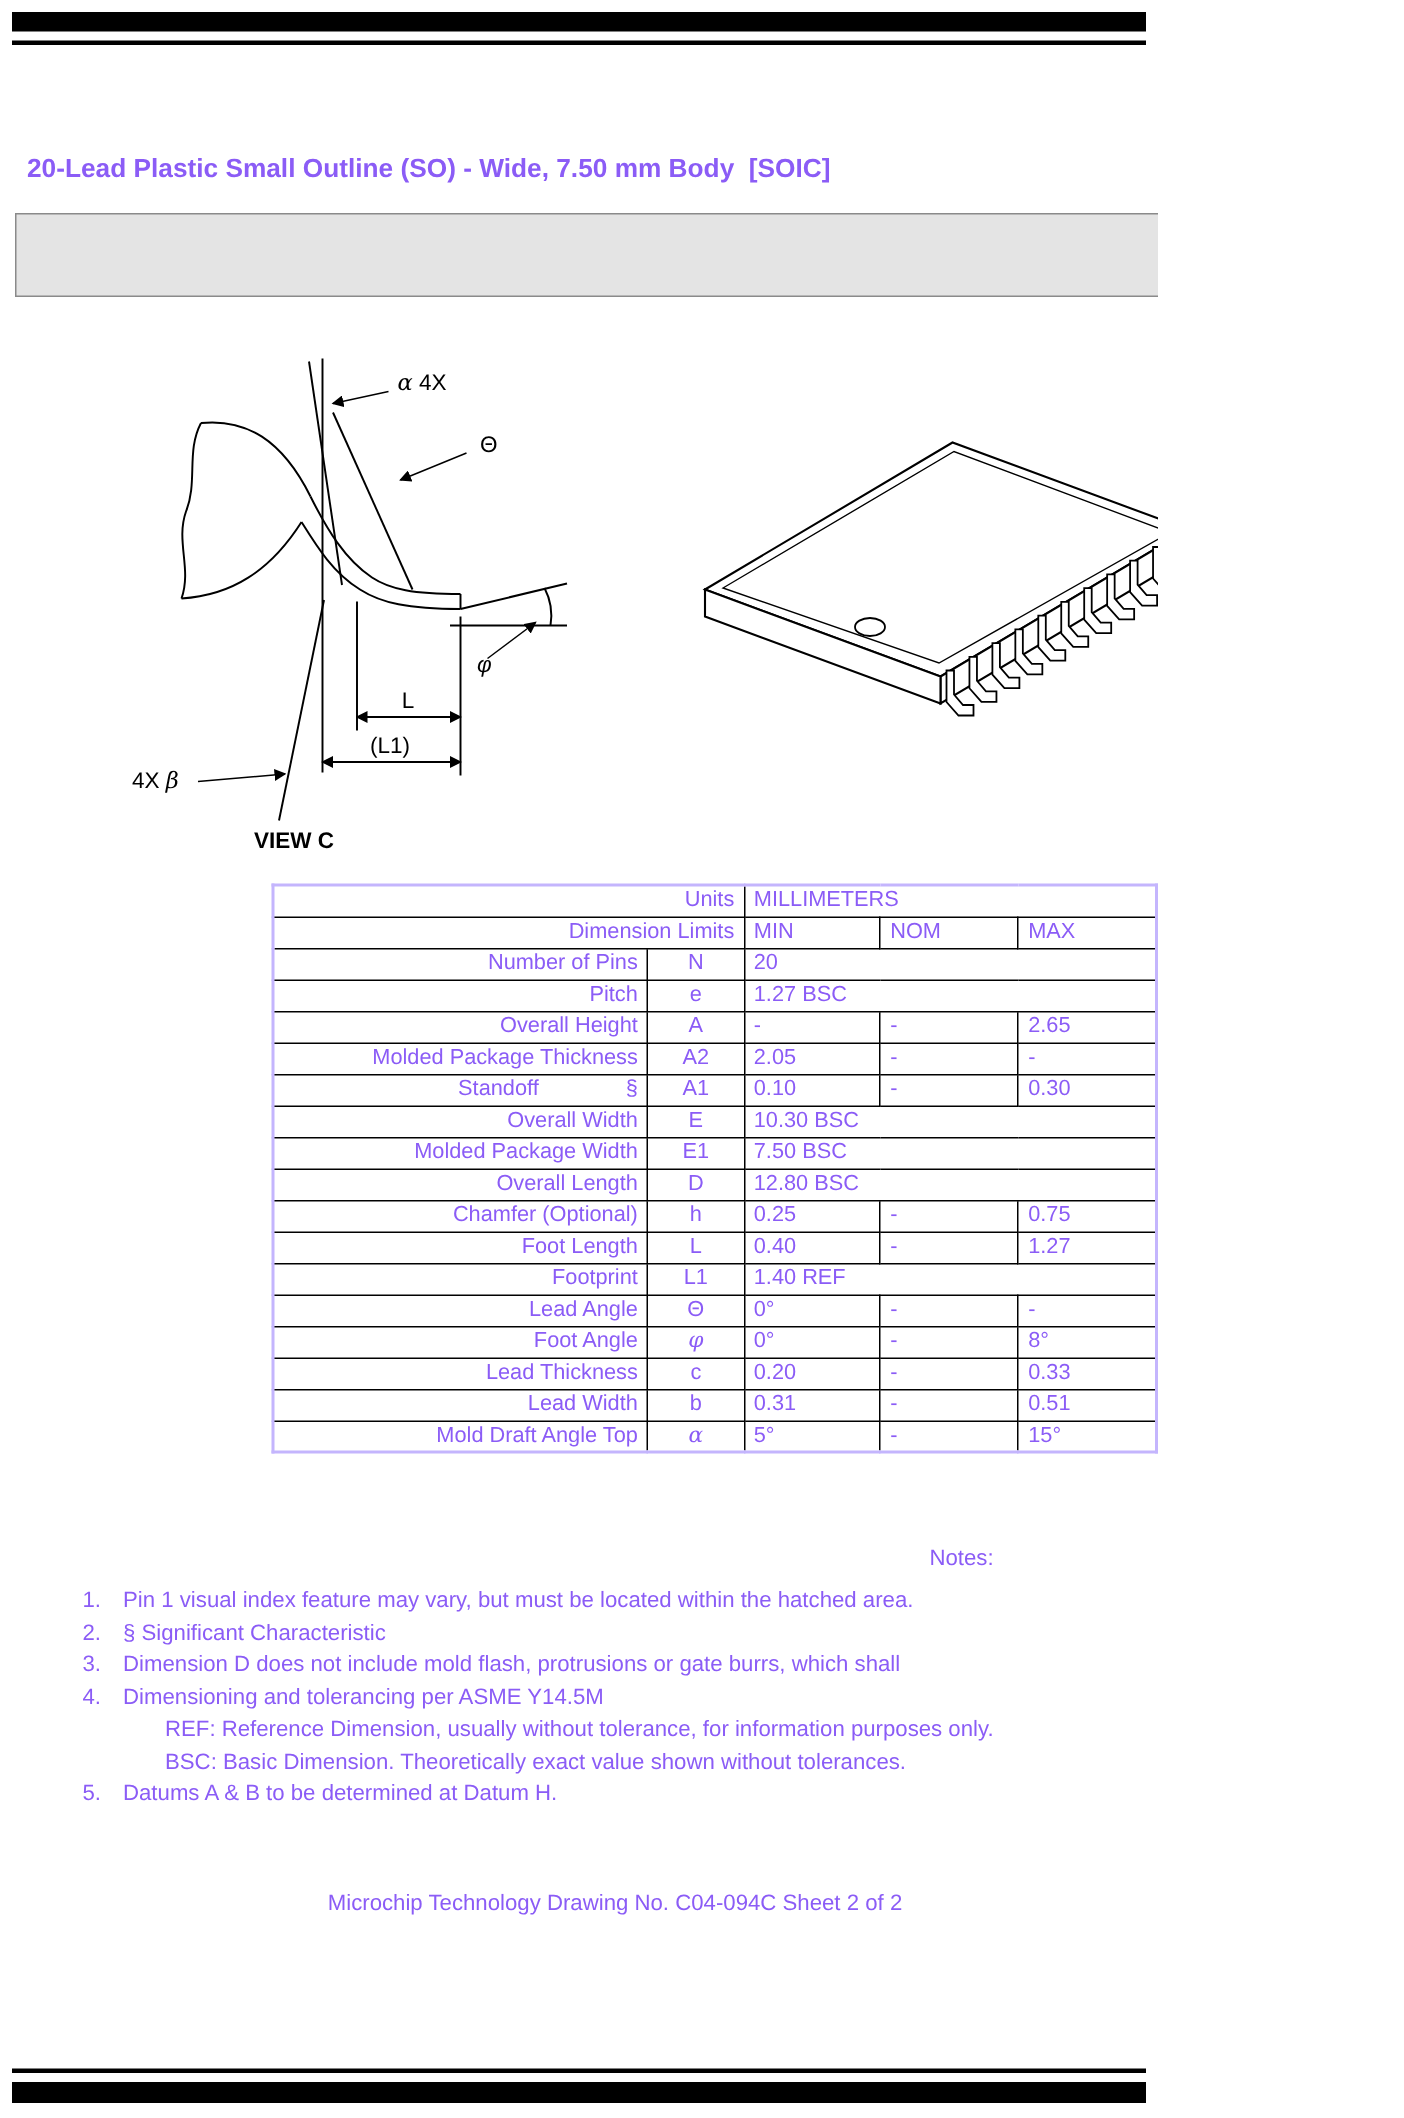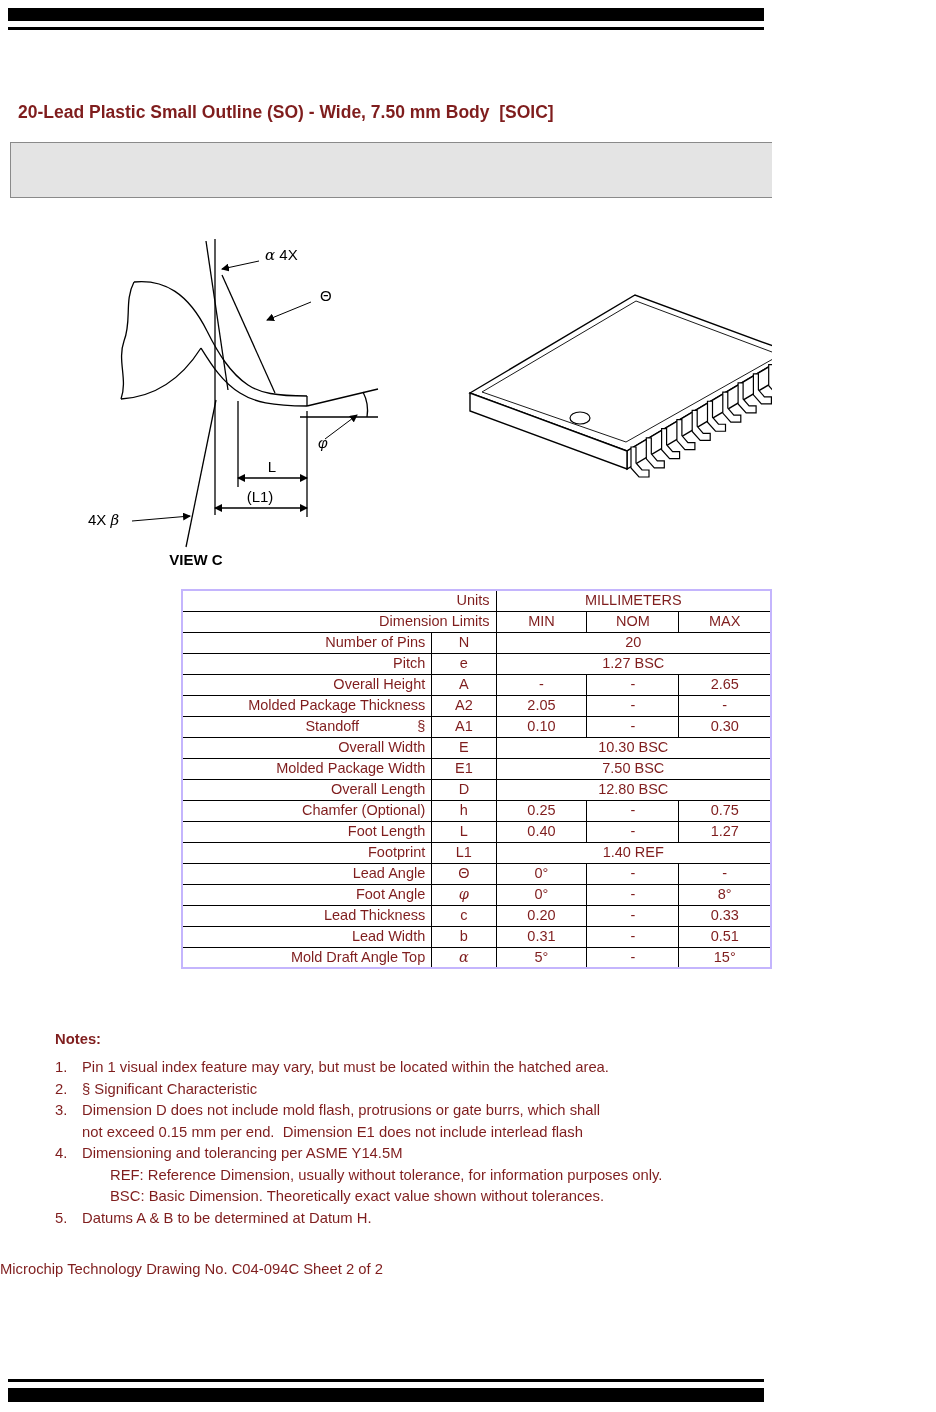--- a/index.html
+++ b/index.html
@@ -1,51 +1,51 @@
 <!DOCTYPE html>
 <html><head>
 <meta charset="utf-8">
 <style>
   html,body { margin:0; padding:0; background:#fff; }
   .page {
     position:relative; width:772px; height:1412px; background:#fff;
-    font-family:"Liberation Sans", sans-serif; color:#7f1d1d; overflow:hidden;
+    font-family:"Liberation Sans", sans-serif; color:#8b5cf6; overflow:hidden;
   }
   .bar { position:absolute; left:8px; right:8px; background:#000; }
   .bar-top-thick { top:8px; height:13px; }
   .bar-top-thin  { top:27px; height:3px; }
   .bar-bot-thin  { top:1379px; height:3px; }
   .bar-bot-thick { top:1388px; height:14px; }
 
   .title { position:absolute; left:18px; top:102px; font-size:17.5px; font-weight:bold; white-space:pre; }
 
   .graybox { position:absolute; left:10px; top:142px; width:914px; height:56px;
              background:#e4e4e4; border:1px solid #8a8a8a; box-sizing:border-box; }
 
   .svg-abs { position:absolute; }
 
   .table-wrap { position:absolute; left:181px; top:589px; }
   table.dims { border-collapse:collapse; table-layout:fixed; border:2px solid #c4b5fd; }
   table.dims td { border:1px solid #000; height:21px; padding:0 6px; font-size:14.5px;
                   line-height:1.05; box-sizing:border-box; white-space:nowrap; overflow:hidden; }
   td.c-name { text-align:right; }
   td.c-sym  { text-align:center; padding:0 2px; }
-  td.c-val  { text-align:center; }
+  td.c-val  { }
   td.h-right { text-align:right; padding-right:32px; }
   .greek { font-style:italic; font-family:"DejaVu Serif", serif; }
   .sfx { margin-left:58px; }
 
   .notes { position:absolute; left:55px; top:1031px; font-size:14.8px; }
-  .notes-heading { font-weight:bold; height:26px; }
+  .notes-heading { font-weight:normal; height:26px;text-align:right; }
   .note-item { display:flex; }
   .note-num { width:27px; flex:none; line-height:21.5px; }
   .note-body div { line-height:21.5px; }
   .note-sub { margin-left:28px; }
 
-  .footer { position:absolute; left:0; top:1261px; width:820px; text-align:left; font-size:14.8px; }
+  .footer { position:absolute; left:0; top:1261px; width:820px; text-align:center; font-size:14.8px; }
 
   
   text.lbl { font-family:"Liberation Sans", sans-serif; font-size:15px; fill:#000; }
   .greek-lbl { font-family:"DejaVu Serif", serif; font-style:italic; }
   .view-lbl { font-weight:bold; font-size:14.5px; }
 </style>
 </head>
 <body>
 
 <div class="page">
@@ -265,21 +265,20 @@
         <div class="note-item">
           <span class="note-num">2.</span>
           <div class="note-body">
             <div>§ Significant Characteristic</div>
           </div>
         </div>
         <div class="note-item">
           <span class="note-num">3.</span>
           <div class="note-body">
             <div>Dimension D does not include mold flash, protrusions or gate burrs, which shall</div>
-            <div>not exceed 0.15 mm per end.&nbsp; Dimension E1 does not include interlead flash</div>
           </div>
         </div>
         <div class="note-item">
           <span class="note-num">4.</span>
           <div class="note-body">
             <div>Dimensioning and tolerancing per ASME Y14.5M</div>
             <div class="note-sub">REF: Reference Dimension, usually without tolerance, for information purposes only.</div>
             <div class="note-sub">BSC: Basic Dimension. Theoretically exact value shown without tolerances.</div>
           </div>
         </div>

